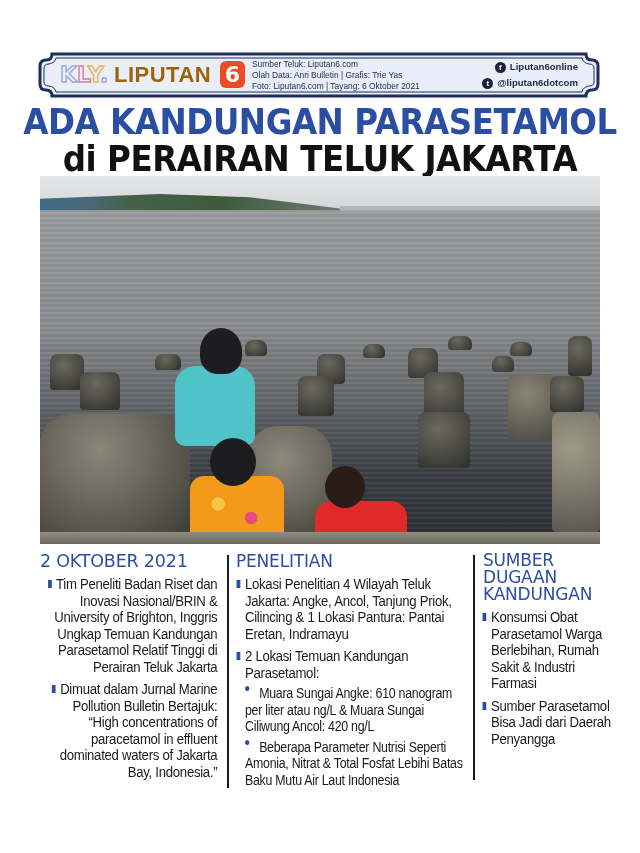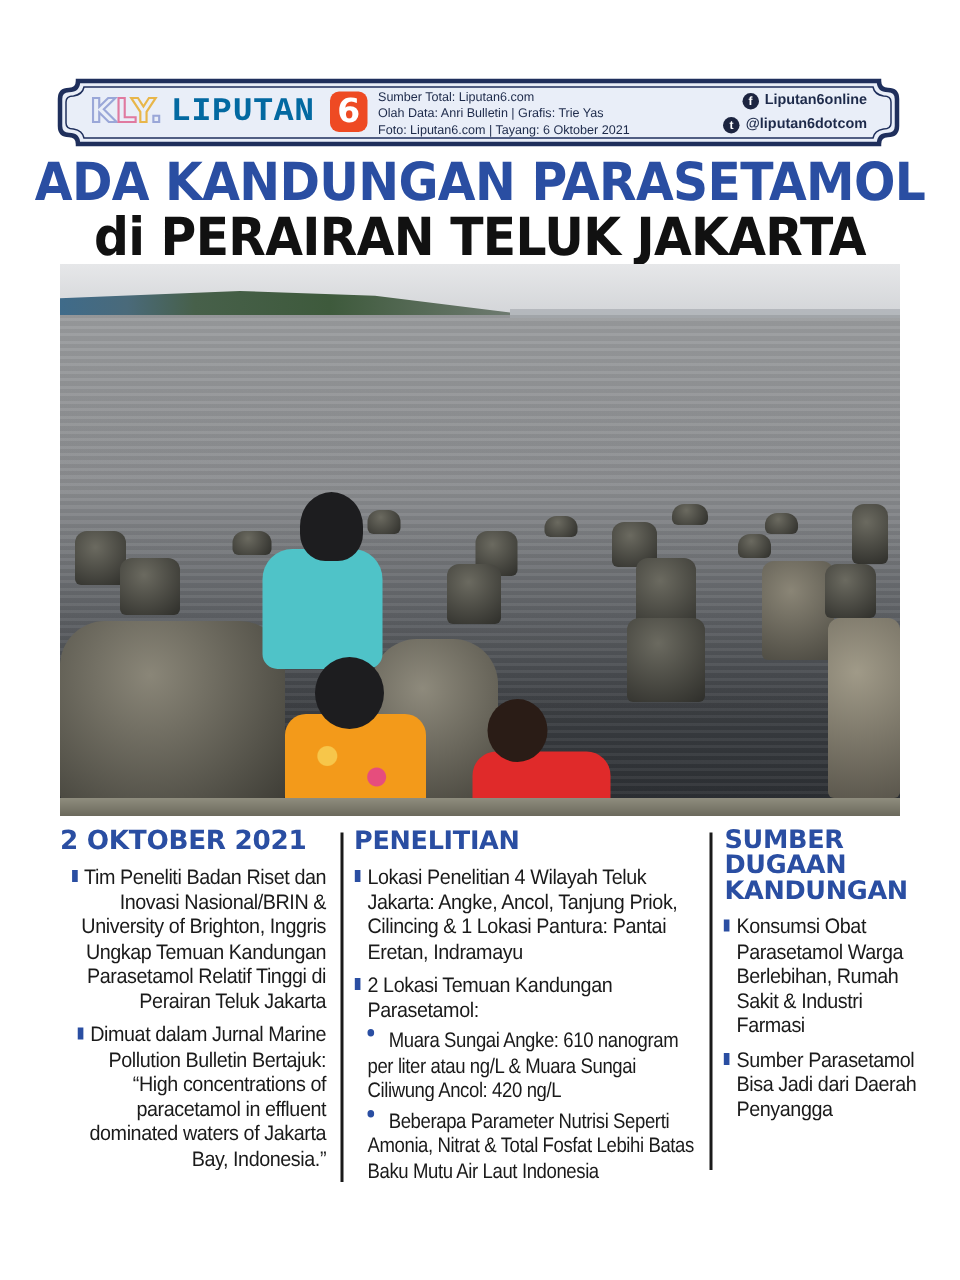--- a/index.html
+++ b/index.html
@@ -14,22 +14,22 @@
   .kly {
     position: absolute; left: 22px; top: 10px;
     font-family: "DejaVu Sans", sans-serif; font-weight: bold; font-size: 22px;
     color: transparent; -webkit-text-stroke: 1.4px #8a9ad0; letter-spacing: 0px;
   }
   .kly .k { -webkit-text-stroke-color: #9aa7d8; }
   .kly .l { -webkit-text-stroke-color: #e07aa0; }
   .kly .y { -webkit-text-stroke-color: #e8b64a; }
   .liputan {
     position: absolute; left: 76px; top: 10px;
-    font-family: Liberation Mono, monospace; font-weight: bold; font-size: 22px;
-    color: #0369a1; letter-spacing: 0.5px;
+    font-family: Liberation Sans, sans-serif; font-weight: bold; font-size: 22px;
+    color: #a16207; letter-spacing: 0.5px;
   }
   .six {
     position: absolute; left: 182px; top: 9px; width: 25px; height: 27px;
     background: #ee4a23; border-radius: 6px; color: #fff;
     font-family: "DejaVu Sans", sans-serif; font-weight: bold; font-size: 22px;
     text-align: center; line-height: 27px;
   }
   .credits {
     position: absolute; left: 214px; top: 7px;
     font-size: 8.4px; line-height: 11px; color: #1d2a4a;
@@ -80,21 +80,21 @@
   
   .col { position: absolute; top: 552px; }
   .col1 { left: 40px; width: 178px; }
   .col2 { left: 236px; width: 230px; }
   .col3 { left: 483px; width: 135px; }
   .divider { position: absolute; width: 1.5px; background: #1a1a1a; }
   .div1 { left: 227px; top: 555px; height: 233px; }
   .div2 { left: 473px; top: 555px; height: 225px; }
 
   .col-head {
-    font-family: "DejaVu Sans", sans-serif; font-weight: bold; color: #2a4ea2;
+    font-family: "DejaVu Sans", sans-serif; font-weight: normal; color: #2a4ea2;
     font-size: 17px; line-height: 18px; letter-spacing: -0.2px; transform-origin: left;
   }
   .col1 .col-head { font-size: 17.5px; }
   .col3 .col-head { font-size: 17px; line-height: 17px; }
 
   ul.items { list-style: none; margin-top: 6px; }
   ul.items li {
     position: relative; padding-left: 0; font-family: "Liberation Sans", sans-serif;
     font-size: 14px; line-height: 16.5px; color: #1a1a1a; margin-bottom: 6px;
     letter-spacing: -0.3px; transform: scaleX(0.94); transform-origin: left; width: 106%;
@@ -113,21 +113,21 @@
   <svg class="frame" width="562" height="46" viewBox="0 0 562 46">
     <path d="M14 2 H548 Q548 8 554 8 Q560 8 560 14 V32 Q560 38 554 38 Q548 38 548 44 H14 Q14 38 8 38 Q2 38 2 32 V14 Q2 8 8 8 Q14 8 14 2 Z" fill="#e9eef8" stroke="#1f2f5c" stroke-width="3"></path>
     <path d="M18 6 H544 Q545 11 551 12 Q556 12 556 16 V30 Q556 34 551 34 Q545 35 544 40 H18 Q17 35 11 34 Q6 34 6 30 V16 Q6 12 11 12 Q17 11 18 6 Z" fill="none" stroke="#1f2f5c" stroke-width="1"></path>
   </svg>
   <div class="kly">
     <span class="k">K</span><span class="l">L</span><span class="y">Y</span><span class="k">.</span>
   </div>
   <div class="liputan">LIPUTAN</div>
   <div class="six">6</div>
   <div class="credits">
-    <div>Sumber Total: Liputan6.com</div>
+    <div>Sumber Teluk: Liputan6.com</div>
     <div>Olah Data: Anri Bulletin | Grafis: Trie Yas</div>
     <div>Foto: Liputan6.com | Tayang: 6 Oktober 2021</div>
   </div>
   <div class="social">
     <div class="row">
       <span class="ico">f</span>
       <span>Liputan6online</span>
     </div>
     <div class="row">
       <span class="ico">t</span>

